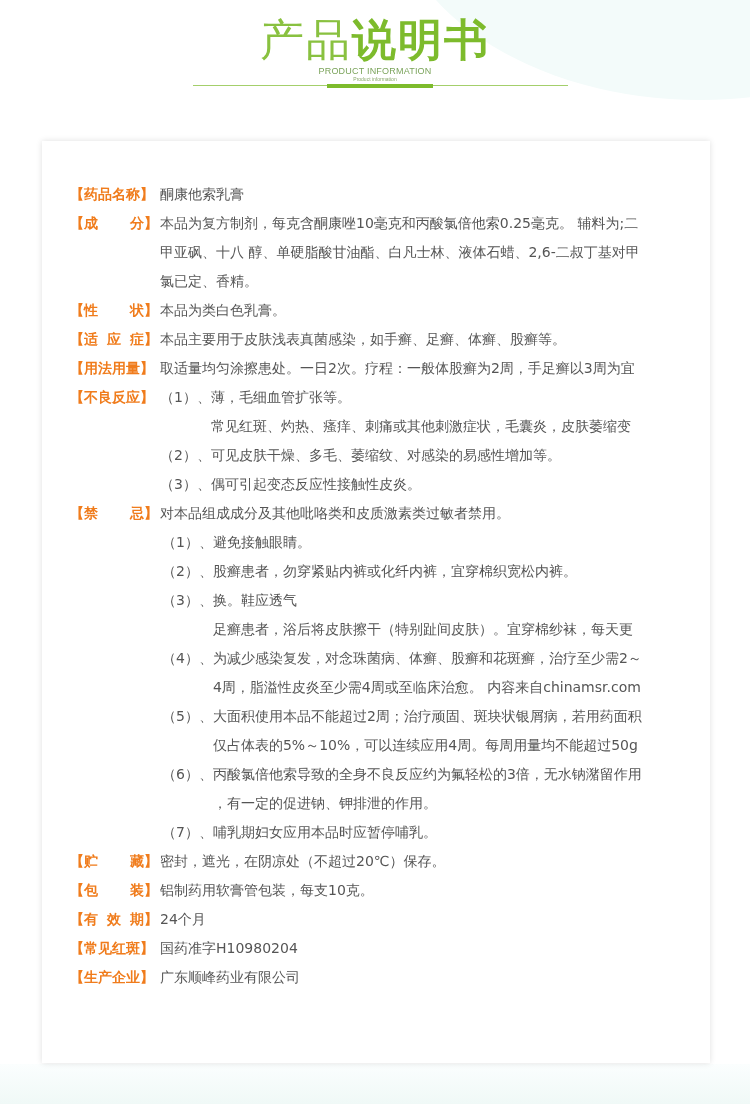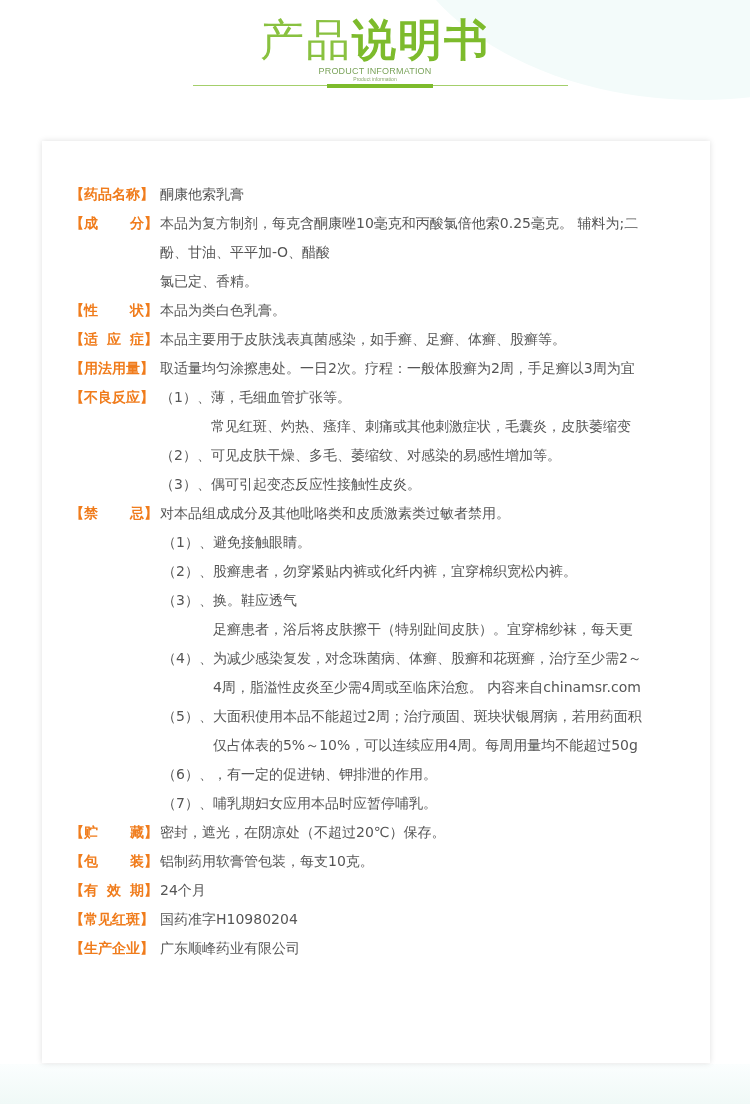--- a/index.html
+++ b/index.html
@@ -168,21 +168,21 @@
     <div class="value">酮康他索乳膏</div>
   </div>
 
   <div class="row">
     <div class="label">
       <span>【成</span>
       <span>分】</span>
     </div>
     <div class="value">
       <span class="para-line">本品为复方制剂，每克含酮康唑10毫克和丙酸氯倍他索0.25毫克。 辅料为;二</span>
-      <span class="para-line">酚、甘油、平平加-O、醋酸</span>
+      <span class="para-line">甲亚砜、十八 醇、单硬脂酸甘油酯、白凡士林、液体石蜡、2,6-二叔丁基对甲</span>
       <span class="para-line">氯已定、香精。</span>
     </div>
   </div>
 
   <div class="row">
     <div class="label">
       <span>【性</span>
       <span>状】</span>
     </div>
     <div class="value">本品为类白色乳膏。</div>
@@ -257,20 +257,21 @@
     <div class="row sub">
       <span class="num">（5）、</span>
       <span class="txt">
         <span class="para-line">大面积使用本品不能超过2周；治疗顽固、斑块状银屑病，若用药面积</span>
         <span class="para-line">仅占体表的5%～10%，可以连续应用4周。每周用量均不能超过50g</span>
       </span>
     </div>
     <div class="row sub">
       <span class="num">（6）、</span>
       <span class="txt">
+        <span class="para-line">丙酸氯倍他索导致的全身不良反应约为氟轻松的3倍，无水钠潴留作用</span>
         <span class="para-line">，有一定的促进钠、钾排泄的作用。</span>
       </span>
     </div>
     <div class="row sub">
       <span class="num">（7）、</span>
       <span class="txt">哺乳期妇女应用本品时应暂停哺乳。</span>
     </div>
   </div>
 
   <div class="row">

